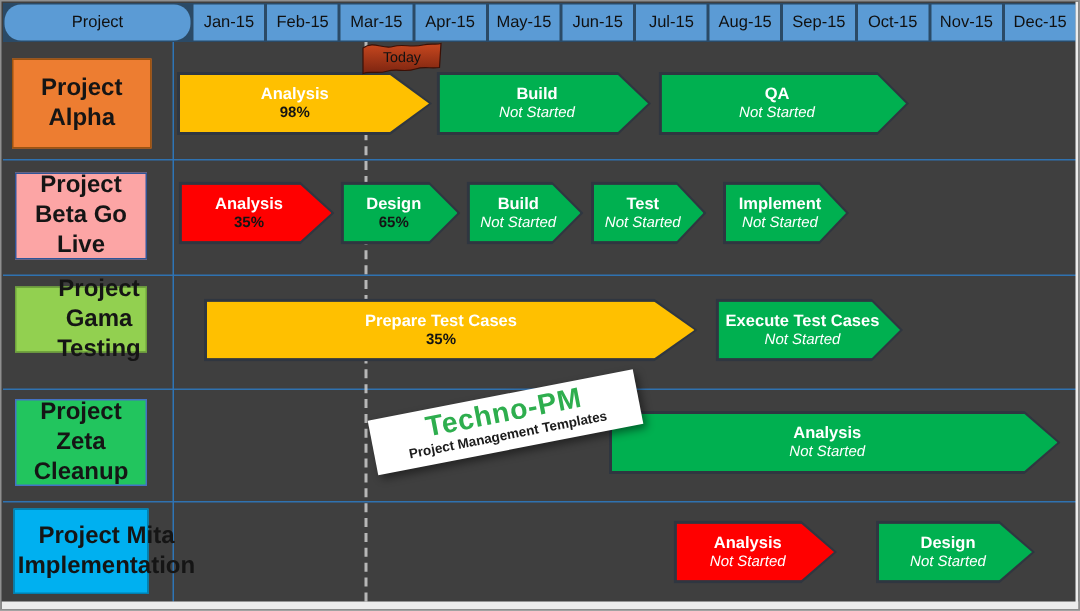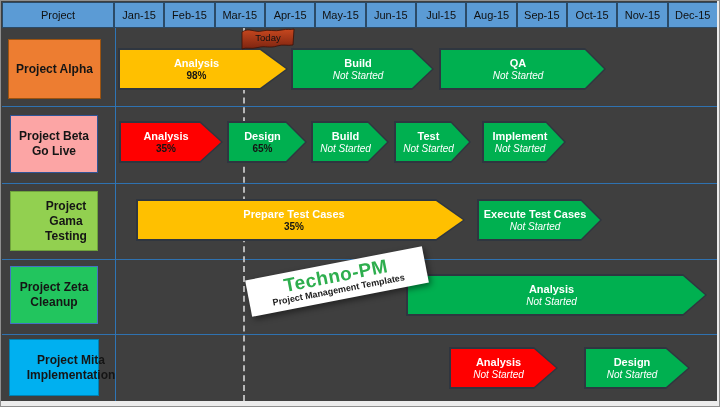--- a/index.html
+++ b/index.html
@@ -6,33 +6,33 @@
   .slide{position:relative;width:720px;height:407px;box-sizing:border-box;
          background:var(--bg,#3F3F3F);overflow:hidden;border:1px solid #8f8f8f;}
   .frame-bottom{position:absolute;left:0;right:0;bottom:0;height:5px;background:#ECECEC;z-index:40;}
   .frame-right{position:absolute;top:0;right:0;bottom:0;width:2px;background:#ECECEC;z-index:40;}
 
   
   .header{position:absolute;left:1px;top:1px;width:716px;height:26px;display:flex;gap:2px;
           background:var(--hborder,#2B4A66);padding:1px;box-sizing:border-box;z-index:5;}
   .hcell{background:var(--hbg,#5B9BD5);color:#101010;font-size:11px;display:flex;
          align-items:center;justify-content:center;white-space:nowrap;}
-  .hcell.project{width:110px;flex:none;}
+  .hcell.project{width:124px;flex:none;border-radius:11px;}
   .hcell.month{flex:1;}
 
   
   .hline{position:absolute;left:1px;width:716px;height:1px;background:var(--grid,#2E75B6);opacity:.95;z-index:1;}
   .vline{position:absolute;left:114px;top:27px;height:373px;width:1px;background:var(--grid,#2E75B6);z-index:1;}
   .today-line{position:absolute;left:242px;top:27px;height:373px;width:0;
               border-left:2px dashed #D6D6D6;opacity:.8;z-index:2;}
   .today-flag{position:absolute;left:240px;top:25px;width:54px;height:28px;z-index:6;}
 
   
   .labelbox{position:absolute;border:1px solid;display:flex;align-items:center;justify-content:center;
-            text-align:center;font-weight:bold;font-size:12px;color:#151515;line-height:1.25;
+            text-align:center;font-weight:bold;font-size:16px;color:#151515;line-height:1.25;
             padding:2px;box-sizing:border-box;z-index:3;}
 
   
   .phase{position:absolute;z-index:3;}
   .pfill{position:absolute;inset:2px;}
   .ptext{position:absolute;left:4px;top:0;bottom:0;display:flex;flex-direction:column;
          align-items:center;justify-content:center;gap:1px;z-index:2;}
   .plabel{font-size:11px;font-weight:bold;color:#fff;line-height:1.1;white-space:nowrap;}
   .psub{font-size:10px;line-height:1.1;white-space:nowrap;}
   .psub.status{color:#fff;font-style:italic;}
@@ -127,21 +127,21 @@
           <div class="psub status">Not Started</div>
         </div>
       </div>
       <div class="phase" style="left: 481px; top: 120px; width: 84px; height: 42px; background: rgb(47, 54, 64); clip-path: polygon(0px 0px, calc(100% - 20px) 0px, 100% 50%, calc(100% - 20px) 100%, 0px 100%);">
         <div class="pfill" style="background: rgb(0, 176, 80); clip-path: polygon(0px 0px, calc(100% - 18px) 0px, 100% 50%, calc(100% - 18px) 100%, 0px 100%);"></div>
         <div class="ptext" style="right: 12px;">
           <div class="plabel">Implement</div>
           <div class="psub status">Not Started</div>
         </div>
       </div>
-      <div class="labelbox" style="left: 9px; top: 190px; width: 88px; height: 60px; background: rgb(146, 208, 80); border-color: rgb(111, 163, 60); padding-left: 26px;">Project Gama Testing</div>
+      <div class="labelbox" style="left: 9px; top: 190px; width: 88px; height: 44px; background: rgb(146, 208, 80); border-color: rgb(111, 163, 60); padding-left: 26px;">Project Gama Testing</div>
       <div class="phase" style="left: 135px; top: 198px; width: 329px; height: 42px; background: rgb(47, 54, 64); clip-path: polygon(0px 0px, calc(100% - 29px) 0px, 100% 50%, calc(100% - 29px) 100%, 0px 100%);">
         <div class="pfill" style="background: rgb(255, 192, 0); clip-path: polygon(0px 0px, calc(100% - 27px) 0px, 100% 50%, calc(100% - 27px) 100%, 0px 100%);"></div>
         <div class="ptext" style="right: 17px;">
           <div class="plabel">Prepare Test Cases</div>
           <div class="psub pct">35%</div>
         </div>
       </div>
       <div class="phase" style="left: 476px; top: 198px; width: 125px; height: 42px; background: rgb(47, 54, 64); clip-path: polygon(0px 0px, calc(100% - 21px) 0px, 100% 50%, calc(100% - 21px) 100%, 0px 100%);">
         <div class="pfill" style="background: rgb(0, 176, 80); clip-path: polygon(0px 0px, calc(100% - 19px) 0px, 100% 50%, calc(100% - 19px) 100%, 0px 100%);"></div>
         <div class="ptext" style="right: 13px;">

